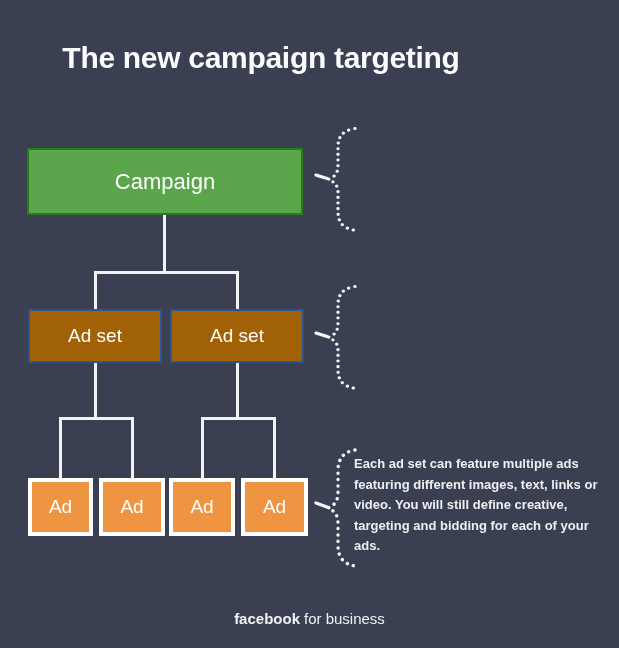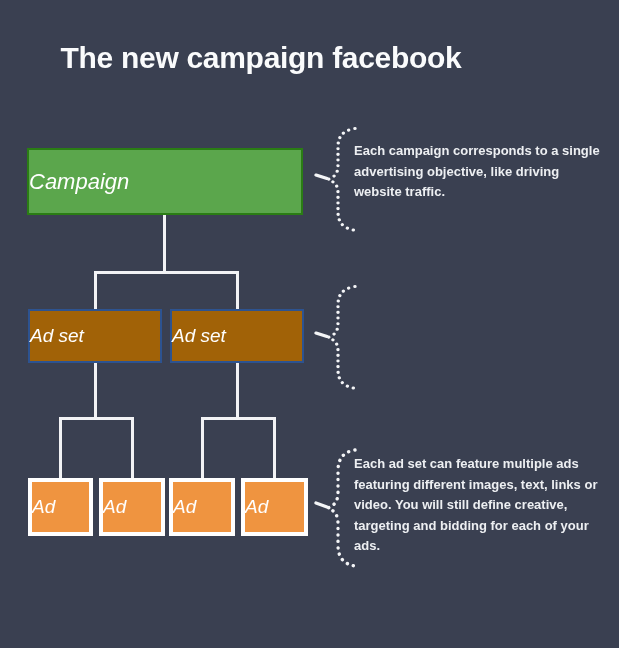--- a/index.html
+++ b/index.html
@@ -8,22 +8,22 @@
     position:relative; width:619px; height:648px; overflow:hidden;
     background:#3a4051; margin:0 auto;
   }
   .page-title{
     position:absolute; left:0; top:41px; width:522px;
     text-align:center; color:#fafbfc; font-size:30px; font-weight:600;
     letter-spacing:-0.3px; margin:0;
   }
   
   .node{
-    position:absolute; display:flex; align-items:center; justify-content:flex-start;
-    color:#ffffff; box-sizing:border-box;font-style:italic;
+    position:absolute; display:flex; align-items:center; justify-content:center;
+    color:#ffffff; box-sizing:border-box;
   }
   .node-campaign{
     left:27px; top:148px; width:276px; height:67px;
     background:#5ba64c; border:2px solid #2a7d14; font-size:22px;
   }
   .node-adset{
     top:309px; width:134px; height:54px;
     background:#a16207; border:2px solid #2d5390; font-size:19px;
   }
   .node-adset.a1{left:28px;}
@@ -72,21 +72,21 @@
     text-align:center; color:#f0f2f5; font-size:15px;
   }
   .footer .brand{font-weight:700;}
   .footer .suffix{font-weight:400; margin-left:4px;}
 </style>
 </head>
 <body>
 
 <div class="page">
 
-  <h1 class="page-title">The new campaign facebook</h1>
+  <h1 class="page-title">The new campaign targeting</h1>
 
   <div class="node node-campaign">
     <span>Campaign</span>
   </div>
 
   <div class="line v c-stem"></div>
   <div class="line h c-bar"></div>
   <div class="line v c-drop1"></div>
   <div class="line v c-drop2"></div>
 
@@ -131,23 +131,23 @@
       <path d="M42,4 C30,6 25,13 25,25 L25,46 C25,55 22,59 15,62 C22,65 25,69 25,78 L25,99 C25,111 30,118 42,120" stroke="#f4f5f7" stroke-width="3.4" stroke-linecap="round" stroke-dasharray="0.1 6.3"></path>
     </svg>
   </div>
   <div class="brace p3">
     <svg viewBox="0 0 46 122" preserveAspectRatio="none" fill="none">
       <path d="M3,57 L14,61" stroke="#f4f5f7" stroke-width="3.4" stroke-linecap="round"></path>
       <path d="M42,4 C30,6 25,13 25,25 L25,46 C25,55 22,59 15,62 C22,65 25,69 25,78 L25,99 C25,111 30,118 42,120" stroke="#f4f5f7" stroke-width="3.4" stroke-linecap="round" stroke-dasharray="0.1 6.3"></path>
     </svg>
   </div>
 
-  <p class="note n1">Each campaign corresponds to a single
-advertising objective, like driving
-website traffic.</p>
   <p class="note n3">Each ad set can feature multiple ads
 featuring different images, text, links or
 video. You will still define creative,
 targeting and bidding for each of your
 ads.</p>
 
+  <div class="footer">
+    <span class="brand">facebook</span><span class="suffix">for business</span>
+  </div>
 
 </div>
 
 </body></html>

